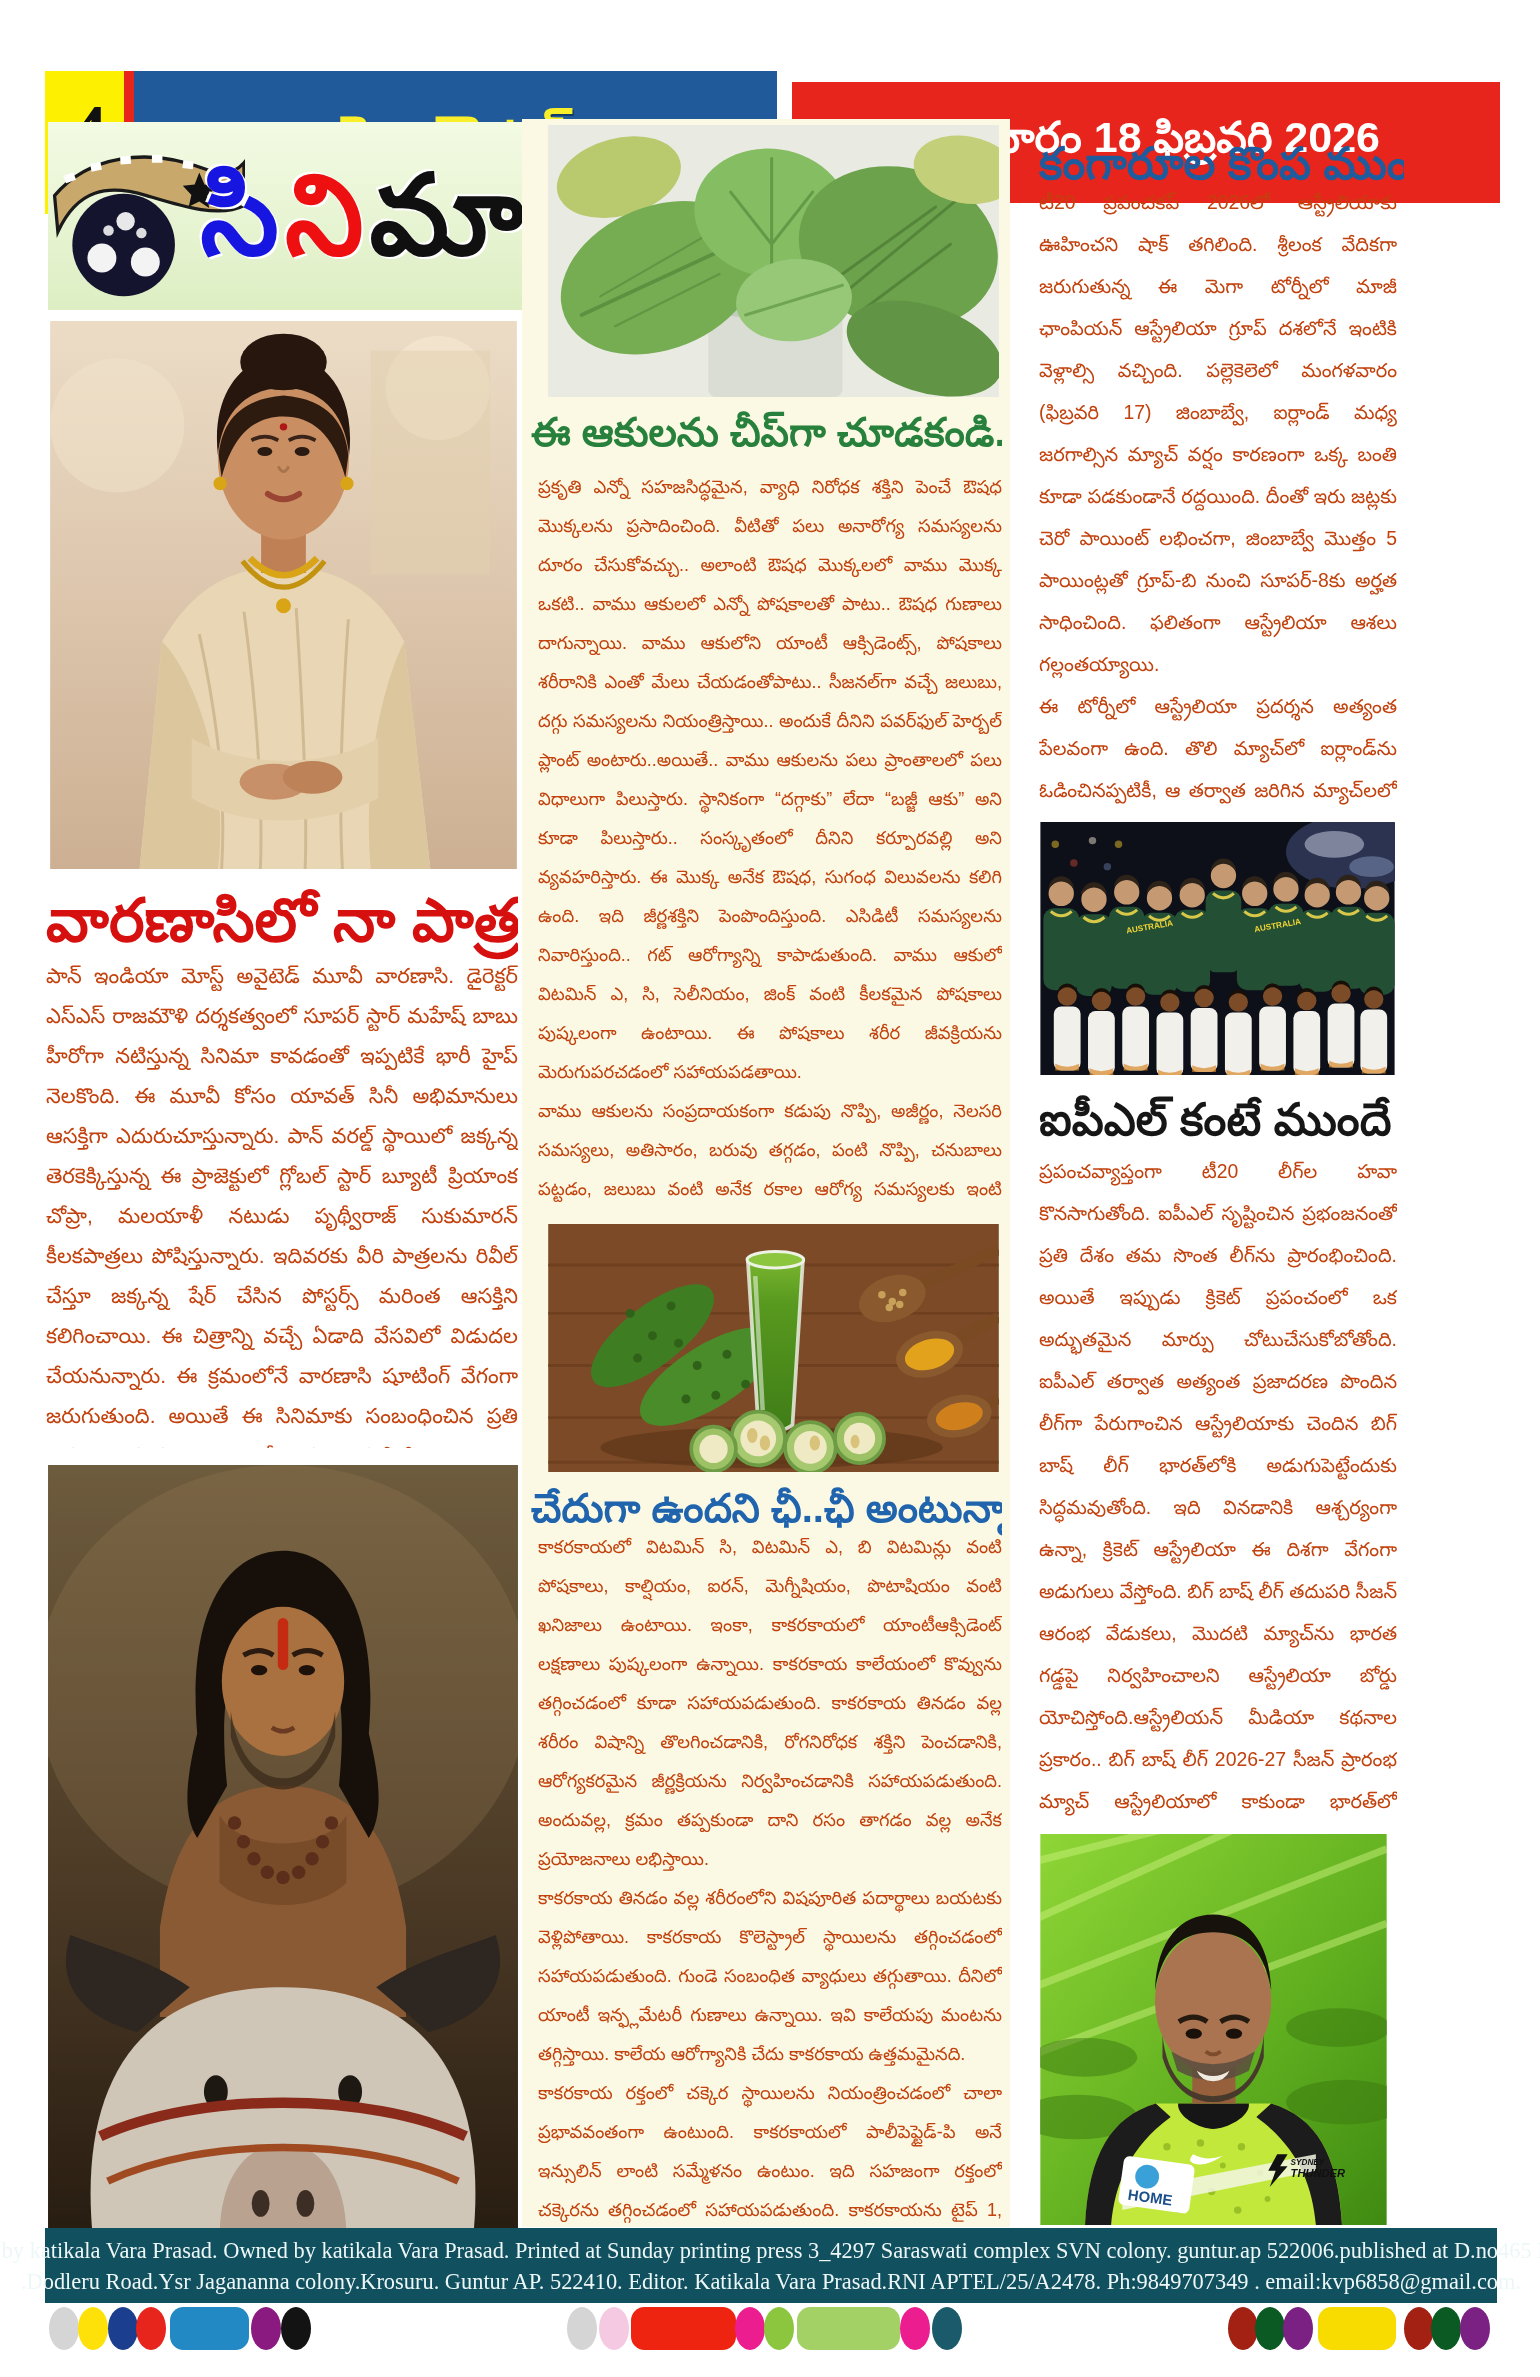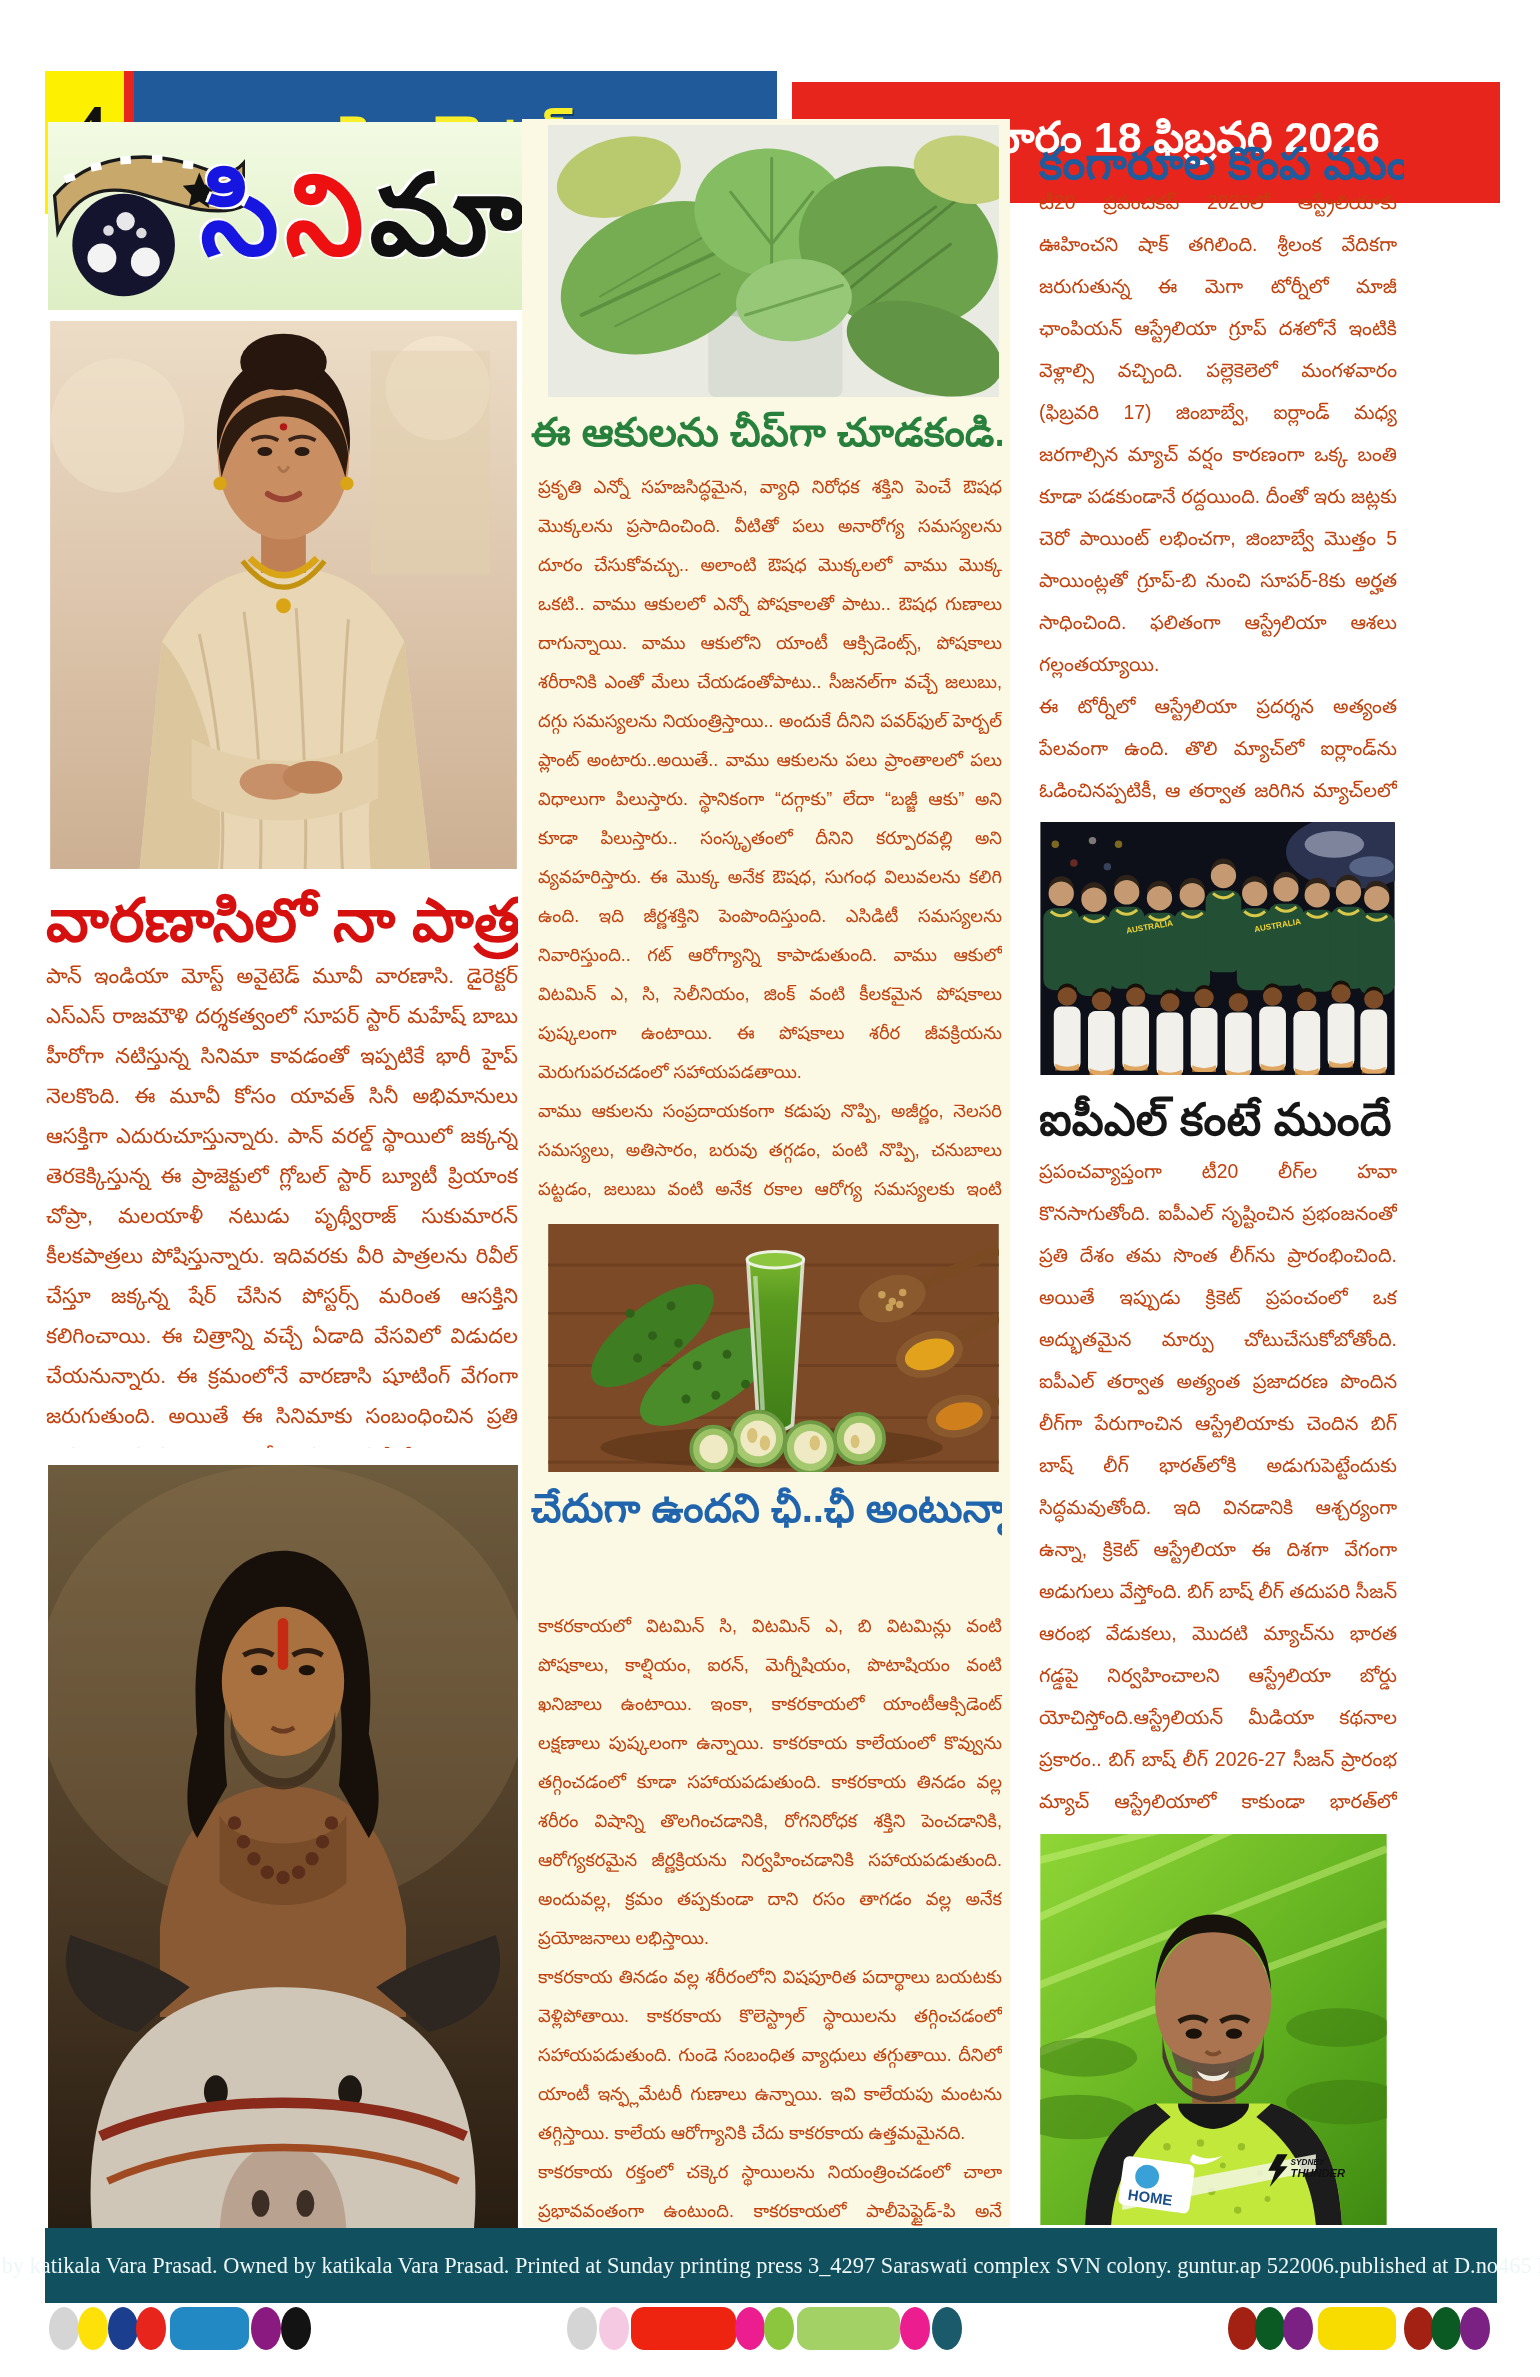--- a/index.html
+++ b/index.html
@@ -309,21 +309,21 @@
       <ellipse cx="512" cy="175" rx="46" ry="30" fill="#8a5a2e" transform="rotate(-16 512 175)"></ellipse>
       <ellipse cx="512" cy="175" rx="34" ry="20" fill="#e2a21b" transform="rotate(-16 512 175)"></ellipse>
       <path d="M560,255 L605,235" stroke="#7a4a22" stroke-width="14"></path>
       <ellipse cx="552" cy="258" rx="44" ry="28" fill="#8a5a2e" transform="rotate(-12 552 258)"></ellipse>
       <ellipse cx="552" cy="258" rx="32" ry="18" fill="#cf7f1c" transform="rotate(-12 552 258)"></ellipse>
     </g>
   </svg>
 
   <div class="abs headline h-bitter" style="left:531px;top:1486px;width:471px;height:54px;">చేదుగా ఉందని ఛీ..ఛీ అంటున్నారా..?</div>
 
-  <div class="abs body-text body-m" style="left:538px;top:1607px;width:464px;height:695px;">
+  <div class="abs body-text body-m" style="left:538px;top:1528px;width:464px;height:695px;">
     <p>కాకరకాయలో విటమిన్ సి, విటమిన్ ఎ, బి విటమిన్లు వంటి పోషకాలు, కాల్షియం, ఐరన్, మెగ్నీషియం, పొటాషియం వంటి ఖనిజాలు ఉంటాయి. ఇంకా, కాకరకాయలో యాంటీఆక్సిడెంట్ లక్షణాలు పుష్కలంగా ఉన్నాయి. కాకరకాయ కాలేయంలో కొవ్వును తగ్గించడంలో కూడా సహాయపడుతుంది. కాకరకాయ తినడం వల్ల శరీరం విషాన్ని తొలగించడానికి, రోగనిరోధక శక్తిని పెంచడానికి, ఆరోగ్యకరమైన జీర్ణక్రియను నిర్వహించడానికి సహాయపడుతుంది. అందువల్ల, క్రమం తప్పకుండా దాని రసం తాగడం వల్ల అనేక ప్రయోజనాలు లభిస్తాయి.</p>
     <p>కాకరకాయ తినడం వల్ల శరీరంలోని విషపూరిత పదార్థాలు బయటకు వెళ్లిపోతాయి. కాకరకాయ కొలెస్ట్రాల్ స్థాయిలను తగ్గించడంలో సహాయపడుతుంది. గుండె సంబంధిత వ్యాధులు తగ్గుతాయి. దీనిలో యాంటీ ఇన్ఫ్లమేటరీ గుణాలు ఉన్నాయి. ఇవి కాలేయపు మంటను తగ్గిస్తాయి. కాలేయ ఆరోగ్యానికి చేదు కాకరకాయ ఉత్తమమైనది.</p>
     <p>కాకరకాయ రక్తంలో చక్కెర స్థాయిలను నియంత్రించడంలో చాలా ప్రభావవంతంగా ఉంటుంది. కాకరకాయలో పాలీపెప్టైడ్-పి అనే ఇన్సులిన్ లాంటి సమ్మేళనం ఉంటుం. ఇది సహజంగా రక్తంలో చక్కెరను తగ్గించడంలో సహాయపడుతుంది. కాకరకాయను టైప్ 1, టైప్ 2 డయాబెటిస్ రోగులకు సహజ నివారణగా ఉపయోగిస్తారు. ప్రతి ఉదయం ఖాళీ కడుపుతో కాకరకాయ రసం తాగడం డయాబెటిక్ రోగులకు ప్రయోజనకరంగా ఉంటుంది.కాకరకాయ శరీరం నుండి విషాన్ని తొలగించడం ద్వారా రక్తాన్ని శుభ్రపరుస్తుంది. కాకరకాయలోని యాంటీఆక్సిడెంట్ మరియు యాంటీ బాక్టీరియల్ లక్షణాలు రక్తాన్ని శుద్ధి చేయడంలో సహాయపడతాయి, ఇది చర్మ పరిస్థితులను మెరుగుపరుస్తుంది మరియు రక్త సంబంధిత వ్యాధులను నివారిస్తుంది.</p>
 
   </div>
 
   <div class="abs headline h-rain" style="left:1039px;top:138px;width:365px;height:55px;">కంగారూల కొంప ముంచిన వాన..</div>
 
   <div class="abs body-text body-r" style="left:1039px;top:181px;width:358px;height:632px;">
     <p>టీ20 ప్రపంచకప్ 2026లో ఆస్ట్రేలియాకు ఊహించని షాక్ తగిలింది. శ్రీలంక వేదికగా జరుగుతున్న ఈ మెగా టోర్నీలో మాజీ ఛాంపియన్ ఆస్ట్రేలియా గ్రూప్ దశలోనే ఇంటికి వెళ్లాల్సి వచ్చింది. పల్లెకెలెలో మంగళవారం (ఫిబ్రవరి 17) జింబాబ్వే, ఐర్లాండ్ మధ్య జరగాల్సిన మ్యాచ్ వర్షం కారణంగా ఒక్క బంతి కూడా పడకుండానే రద్దయింది. దీంతో ఇరు జట్లకు చెరో పాయింట్ లభించగా, జింబాబ్వే మొత్తం 5 పాయింట్లతో గ్రూప్-బి నుంచి సూపర్-8కు అర్హత సాధించింది. ఫలితంగా ఆస్ట్రేలియా ఆశలు గల్లంతయ్యాయి.</p>
@@ -451,20 +451,21 @@
     <path d="M186,252 q20,-12 38,0" stroke="#241a10" stroke-width="7" fill="none"></path>
     <path d="M242,252 q20,-12 38,0" stroke="#241a10" stroke-width="7" fill="none"></path>
     <ellipse cx="206" cy="268" rx="11" ry="7" fill="#1a110a"></ellipse>
     <ellipse cx="260" cy="268" rx="11" ry="7" fill="#1a110a"></ellipse>
     <path d="M222,292 q10,8 20,0" stroke="#7c4c2c" stroke-width="5" fill="none"></path>
     <path d="M210,318 q22,14 44,0 q-6,14 -22,14 q-16,0 -22,-14" fill="#f1ece2"></path>
   </svg>
 
   <div class="abs footer-bar">
     <div class="footer-line">Published by katikala Vara Prasad. Owned by katikala Vara Prasad. Printed at Sunday printing press 3_4297 Saraswati complex SVN colony. guntur.ap 522006.published at D.no465 Le out no2</div>
+    <div class="footer-line">.Dodleru Road.Ysr Jagananna colony.Krosuru. Guntur AP. 522410.  Editor. Katikala Vara Prasad.RNI APTEL/25/A2478. Ph:9849707349 . email:kvp6858@gmail.com.</div>
   </div>
 
   <div>
     <span class="mark dot" style="left: 49px; background: rgb(213, 213, 213);"></span>
     <span class="mark dot" style="left: 78px; background: rgb(255, 225, 10);"></span>
     <span class="mark dot" style="left: 108px; background: rgb(28, 62, 142);"></span>
     <span class="mark dot" style="left: 136px; background: rgb(232, 37, 28);"></span>
     <span class="mark bar" style="left: 170px; width: 79px; background: rgb(34, 137, 197);"></span>
     <span class="mark dot" style="left: 251px; background: rgb(138, 26, 128);"></span>
     <span class="mark dot" style="left: 281px; background: rgb(19, 19, 19);"></span>

